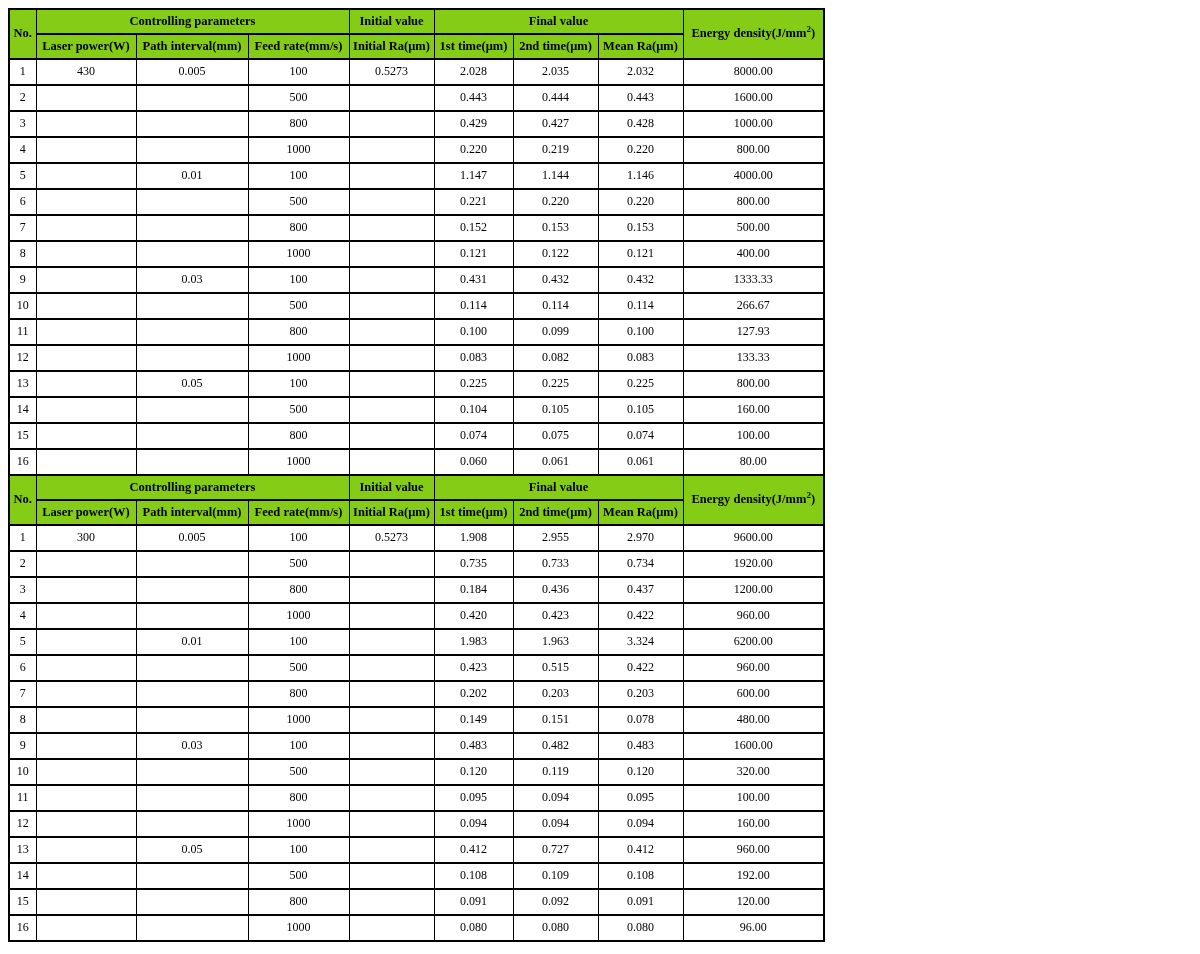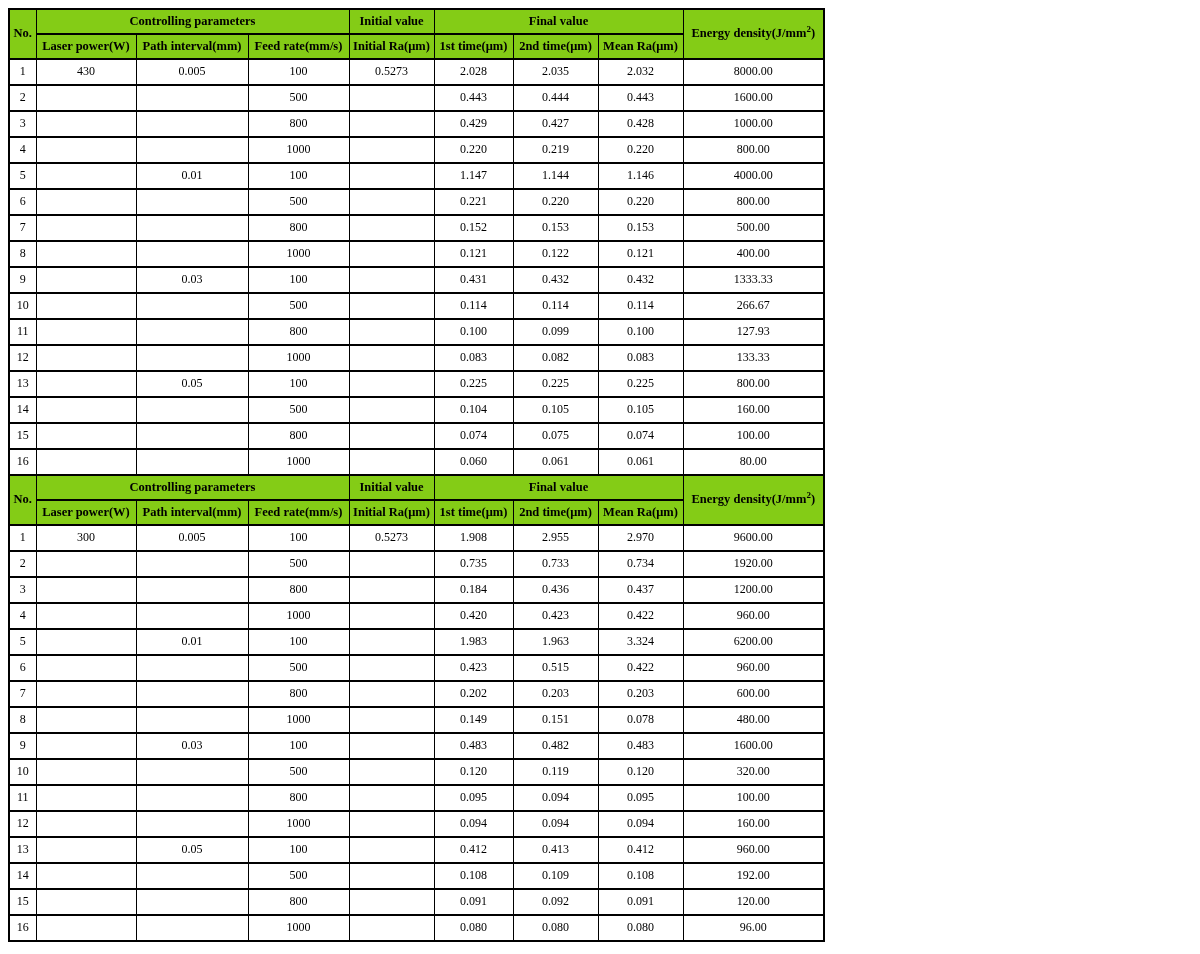--- a/index.html
+++ b/index.html
@@ -403,21 +403,21 @@
           <td>0.094</td>
           <td>160.00</td>
         </tr>
         <tr class="drow">
           <td>13</td>
           <td></td>
           <td>0.05</td>
           <td>100</td>
           <td></td>
           <td>0.412</td>
-          <td>0.413</td>
+          <td>0.727</td>
           <td>0.412</td>
           <td>960.00</td>
         </tr>
         <tr class="drow">
           <td>14</td>
           <td></td>
           <td></td>
           <td>500</td>
           <td></td>
           <td>0.108</td>

